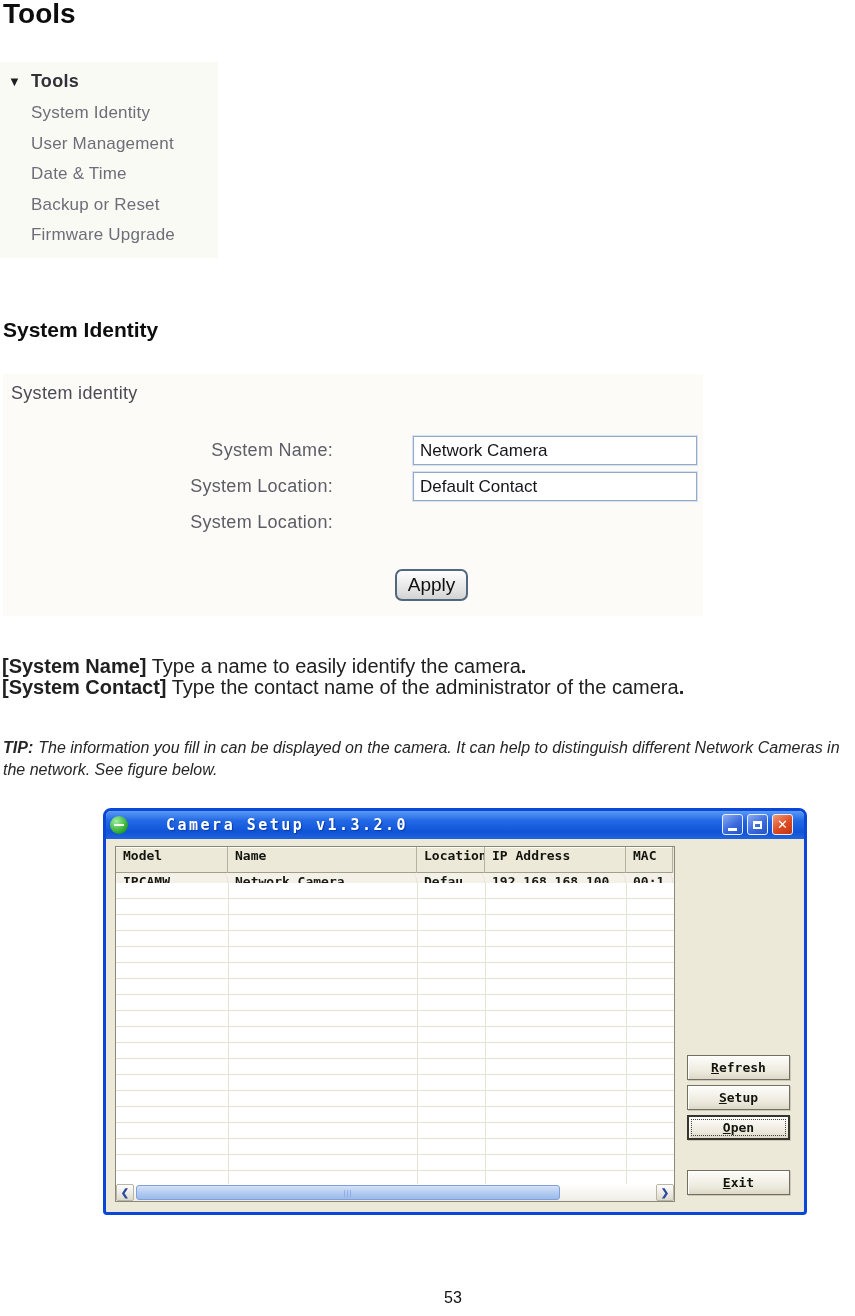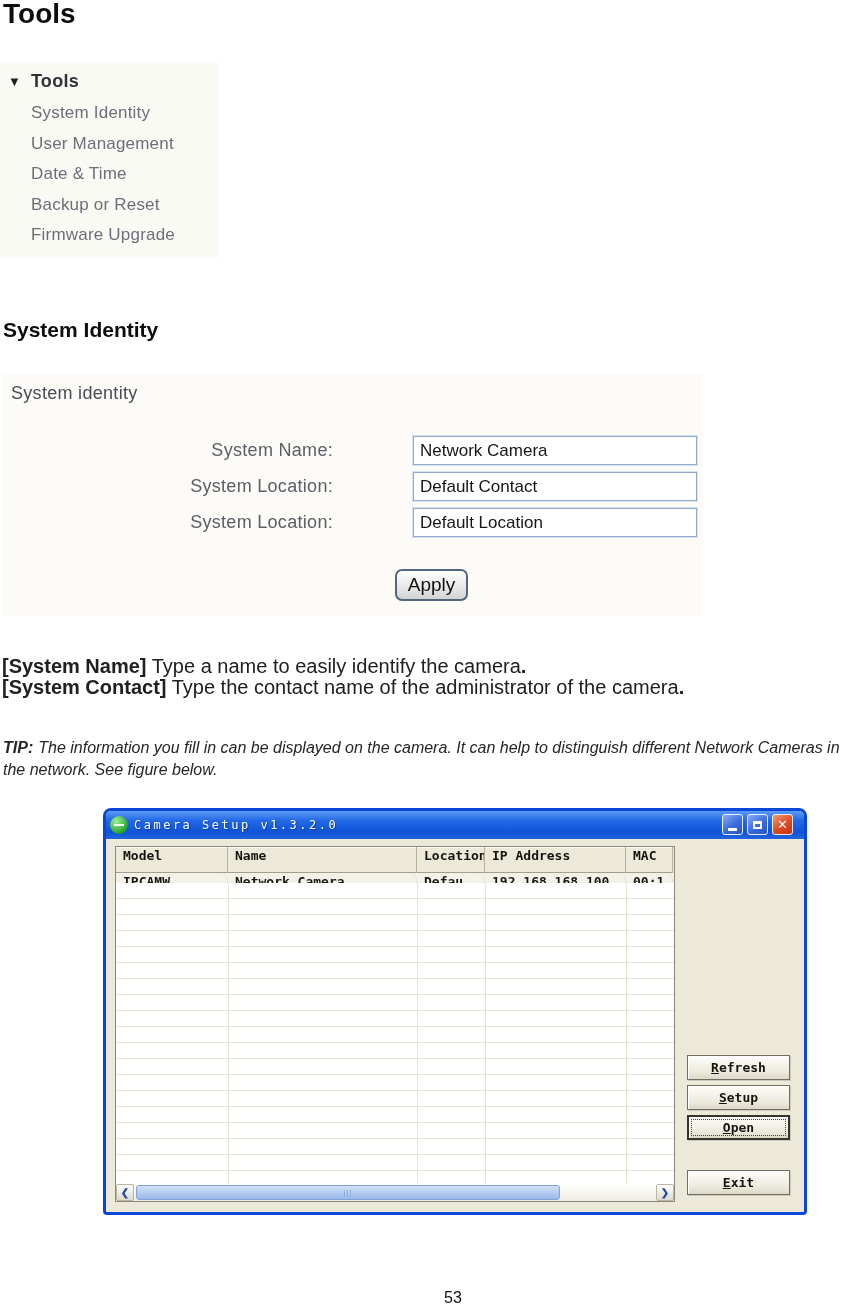--- a/index.html
+++ b/index.html
@@ -36,22 +36,22 @@
              font-size:19px;color:#101010;cursor:pointer;padding:0;}
 
   
   .xp-window{position:absolute;left:103px;top:808px;width:704px;height:407px;box-sizing:border-box;
              border:3px solid #0a47d8;border-radius:8px 8px 4px 4px;background:#ece9d8;}
   .titlebar{height:28px;border-radius:5px 5px 0 0;display:flex;align-items:center;
             background:linear-gradient(180deg,#5a9af2 0%,#2268e6 35%,#0f54d6 75%,#2264dd 100%);position:relative;}
   .title-icon{width:18px;height:18px;margin:0 6px 0 4px;border-radius:50%;
               background:radial-gradient(circle at 35% 30%,#9ef09e,#27a427 70%,#157815);position:relative;flex:0 0 auto;}
   .title-icon::after{content:"";position:absolute;left:4px;top:8px;width:10px;height:2px;background:#f2fff2;}
-  .title-text{font-family:"DejaVu Sans Mono","Liberation Mono",monospace;font-weight:normal;font-size:12px;color:#fff;
-              letter-spacing:2.5px;text-shadow:1px 1px 1px #0a3ba8;white-space:nowrap;}
+  .title-text{font-family:"DejaVu Sans Mono","Liberation Mono",monospace;font-weight:bold;font-size:15px;color:#fff;
+              letter-spacing:2.5px;text-shadow:1px 1px 1px #0a3ba8;white-space:nowrap;margin-left:32px;}
   .win-ctrls{position:absolute;right:11px;top:3px;display:flex;gap:4px;}
   .wbtn{width:21px;height:21px;border-radius:3px;border:1px solid #e8f0ff;box-sizing:border-box;display:flex;
         align-items:center;justify-content:center;cursor:pointer;padding:0;}
   .wbtn.blue{background:linear-gradient(145deg,#8cacf4 0%,#3a6adc 55%,#2455c4 100%);}
   .wbtn.red{background:linear-gradient(145deg,#f49a78 0%,#dd4a20 55%,#c23510 100%);}
   .glyph-min{align-self:flex-end;margin:0 auto 3px auto;width:9px;height:3px;background:#fff;}
   .glyph-max{width:9px;height:8px;border:2px solid #fff;border-top-width:3px;box-sizing:border-box;background:transparent;}
   .glyph-close{color:#fff;font-size:13px;font-weight:bold;line-height:1;font-family:"DejaVu Sans",sans-serif;}
 
   
@@ -119,21 +119,20 @@
         <div class="frow">
           <span class="flabel">System Name:</span>
           <input class="finput" value="Network Camera" style="">
         </div>
         <div class="frow">
           <span class="flabel">System Location:</span>
           <input class="finput" value="Default Contact" style="">
         </div>
         <div class="frow">
           <span class="flabel">System Location:</span>
-          <input class="finput" value="Default Location" style="">
         </div>
       </div>
     <button class="apply-btn">Apply</button>
   </div>
 
   <div class="desc-block">
       <div class="desc-line"><b>[System Name]</b><span> Type a name to easily identify the camera</span><b>.</b></div>
       <div class="desc-line"><b>[System Contact]</b><span> Type the contact name of the administrator of the camera</span><b>.</b></div>
     </div>
 

